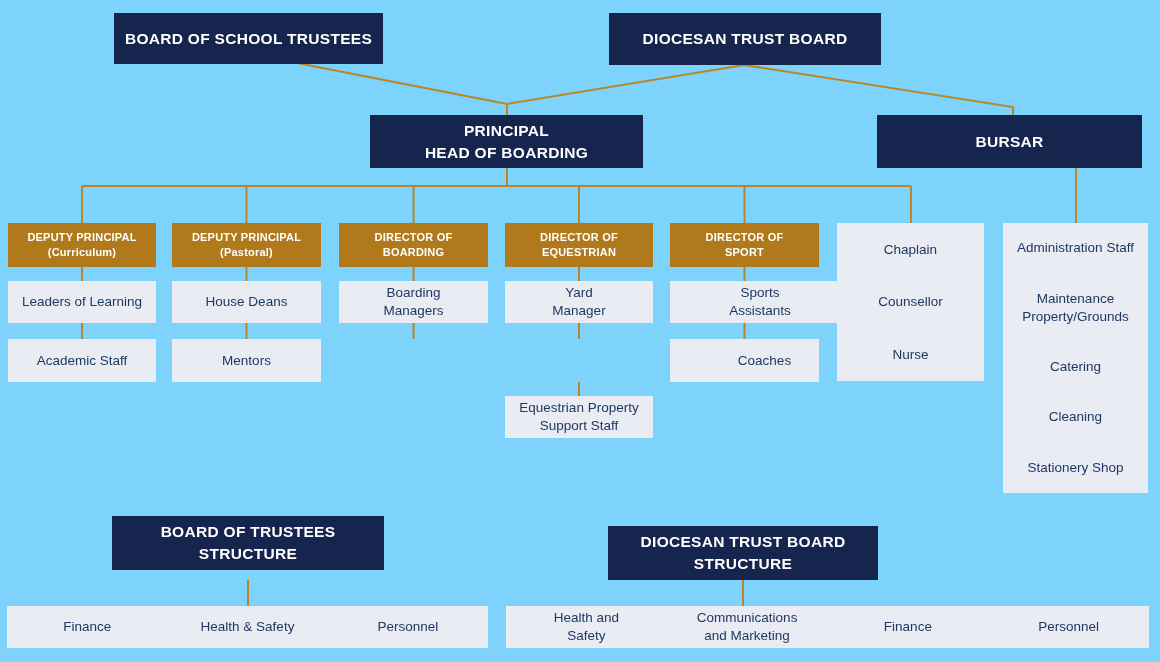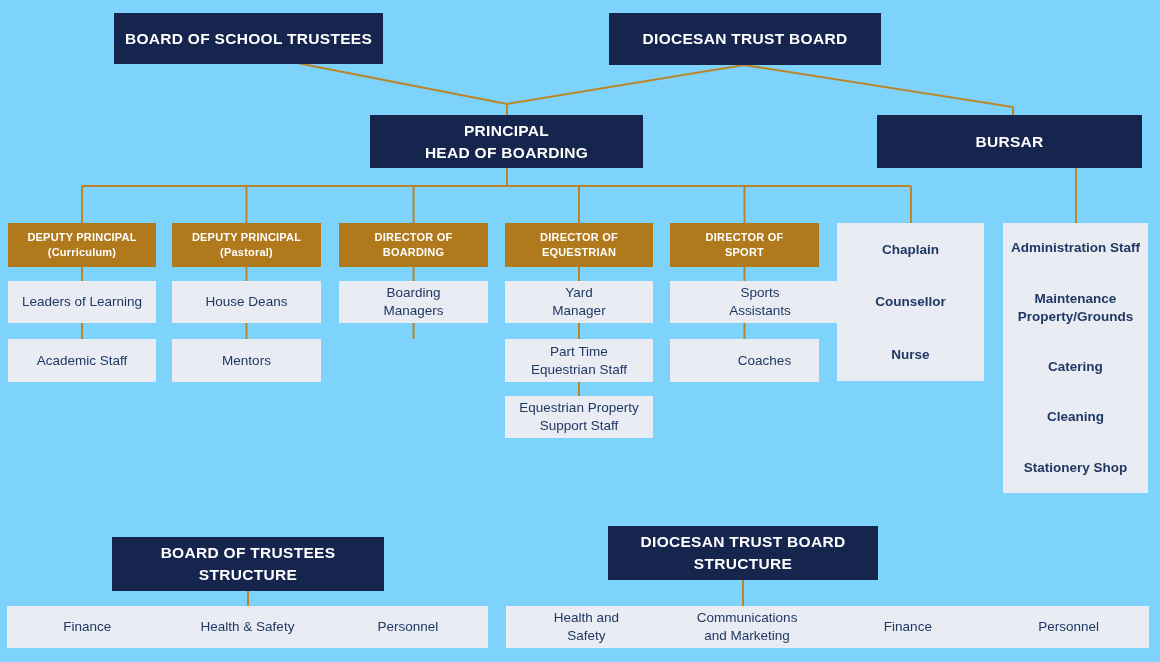--- a/index.html
+++ b/index.html
@@ -45,21 +45,21 @@
     background: var(--light-box, #EAECF3);
     color: var(--light-box-text, #1F3864);
     font-size: 13.5px;
     line-height: 1.3;
   }
   .stack {
     flex-direction: column;
     justify-content: space-around;
     align-items: stretch;
   }
-  .stack .cell { display: flex; align-items: center; justify-content: center; font-weight: bold; }
+  .stack .cell { display: flex; align-items: center; justify-content: center; }
   .bar .cell {
     flex: 1;
     display: flex;
     align-items: center;
     justify-content: center;
     height: 100%;
   }
 </style>
 </head>
 <body>
@@ -109,41 +109,40 @@
 
   <div class="box light" style="left:8px;top:281px;width:148px;height:42px;">Leaders of Learning</div>
   <div class="box light" style="left:8px;top:339px;width:148px;height:43px;">Academic Staff</div>
 
   <div class="box light" style="left:172px;top:281px;width:149px;height:42px;">House Deans</div>
   <div class="box light" style="left:172px;top:339px;width:149px;height:43px;">Mentors</div>
 
   <div class="box light" style="left:339px;top:281px;width:149px;height:42px;">Boarding<br>Managers</div>
 
   <div class="box light" style="left:505px;top:281px;width:148px;height:42px;">Yard<br>Manager</div>
-  <div class="box light" style="left:505px;top:339px;width:148px;height:43px;">Part Time<br>Equestrian Staff</div>
   <div class="box light" style="left:505px;top:396px;width:148px;height:42px;">Equestrian Property<br>Support Staff</div>
 
   <div class="box light" style="left:670px;top:281px;width:180px;height:42px;">Sports<br>Assistants</div>
   <div class="box light" style="left:670px;top:339px;width:149px;height:43px;padding-left:40px;">Coaches</div>
 
   <div class="box light stack" style="left:837px;top:223px;width:147px;height:158px;">
     <div class="cell">Chaplain</div>
     <div class="cell">Counsellor</div>
     <div class="cell">Nurse</div>
   </div>
 
   <div class="box light stack" style="left:1003px;top:223px;width:145px;height:270px;">
     <div class="cell">Administration Staff</div>
     <div class="cell">Maintenance<br>Property/Grounds</div>
     <div class="cell">Catering</div>
     <div class="cell">Cleaning</div>
     <div class="cell">Stationery Shop</div>
   </div>
 
-  <div class="box navy" style="left:112px;top:537px;width:272px;height:54px;">BOARD OF TRUSTEES<br>STRUCTURE</div>
+  <div class="box navy" style="left:112px;top:516px;width:272px;height:54px;">BOARD OF TRUSTEES<br>STRUCTURE</div>
   <div class="box navy" style="left:608px;top:526px;width:270px;height:54px;">DIOCESAN TRUST BOARD<br>STRUCTURE</div>
 
   <div class="box light bar" style="left:7px;top:606px;width:481px;height:42px;">
     <div class="cell">Finance</div>
     <div class="cell">Health &amp; Safety</div>
     <div class="cell">Personnel</div>
   </div>
 
   <div class="box light bar" style="left:506px;top:606px;width:643px;height:42px;">
     <div class="cell">Health and<br>Safety</div>

